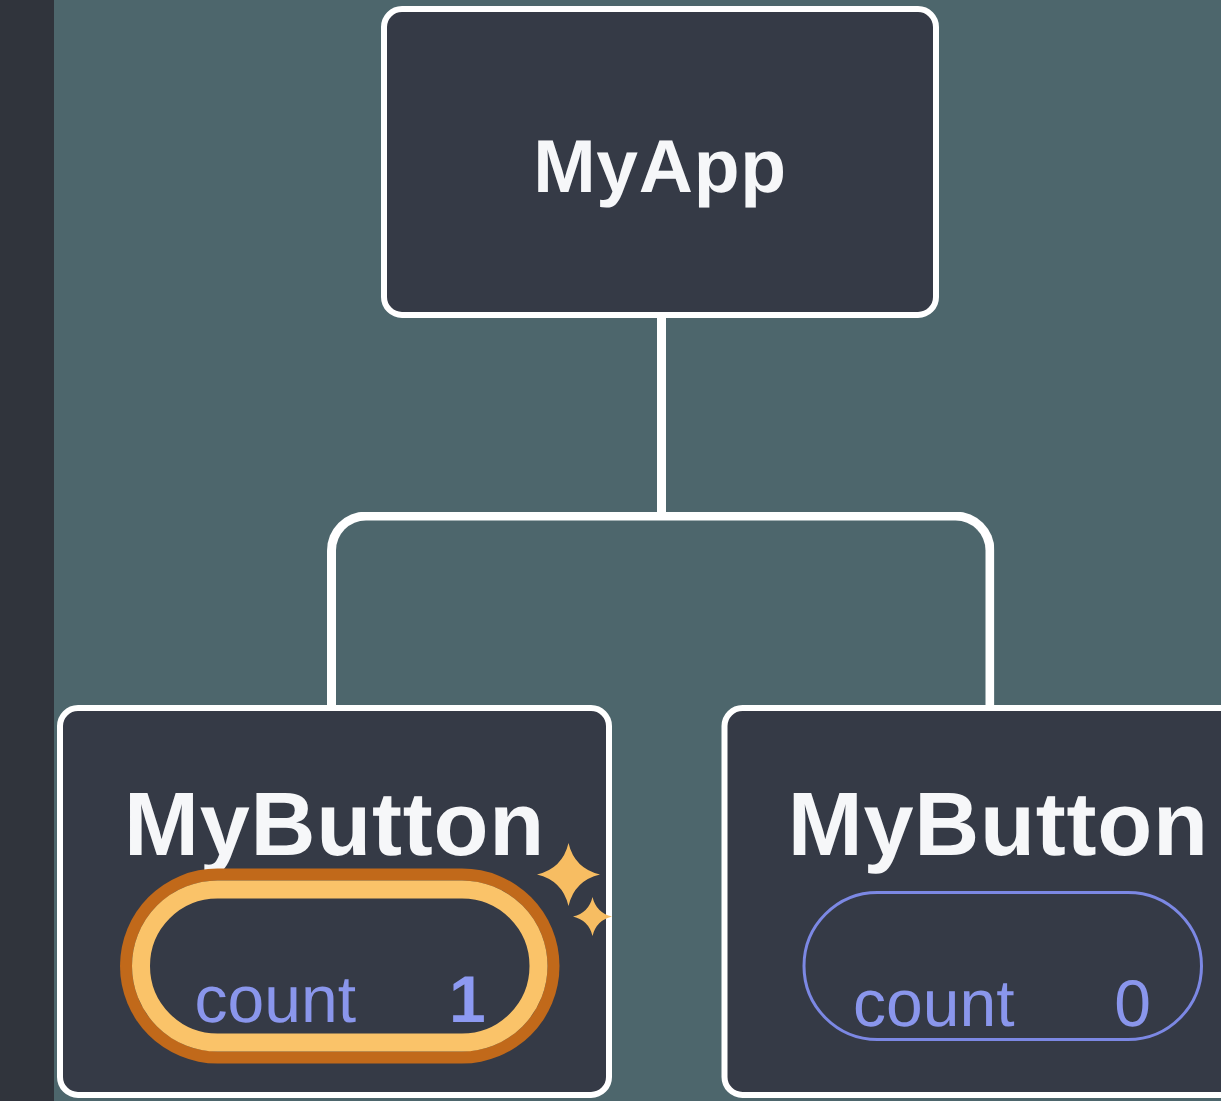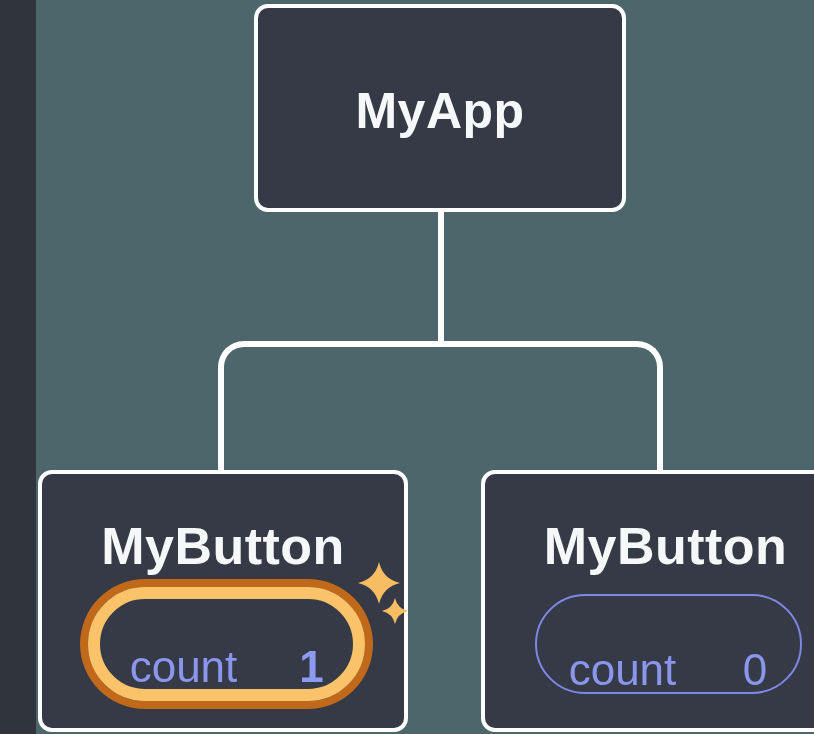--- a/index.html
+++ b/index.html
@@ -50,21 +50,21 @@
   .node-child {
     width: 370px; height: 262px; top: 470px;
   }
   .node-child-left { left: 2px; }
   .node-child-right { left: 445px; width: 369px; }
   .child-label {
     position: absolute;
     left: 0; right: 0; top: 46px;
     text-align: center;
     color: var(--text-primary, #F6F7F9);
-    font-size: 52px;
+    font-size: 60px;
     font-weight: 600;
     letter-spacing: 0.5px;
     line-height: 1;
   }
   .state-pill {
     position: absolute;
     box-sizing: border-box;
     display: flex;
     align-items: flex-end;
     border-radius: 999px;

